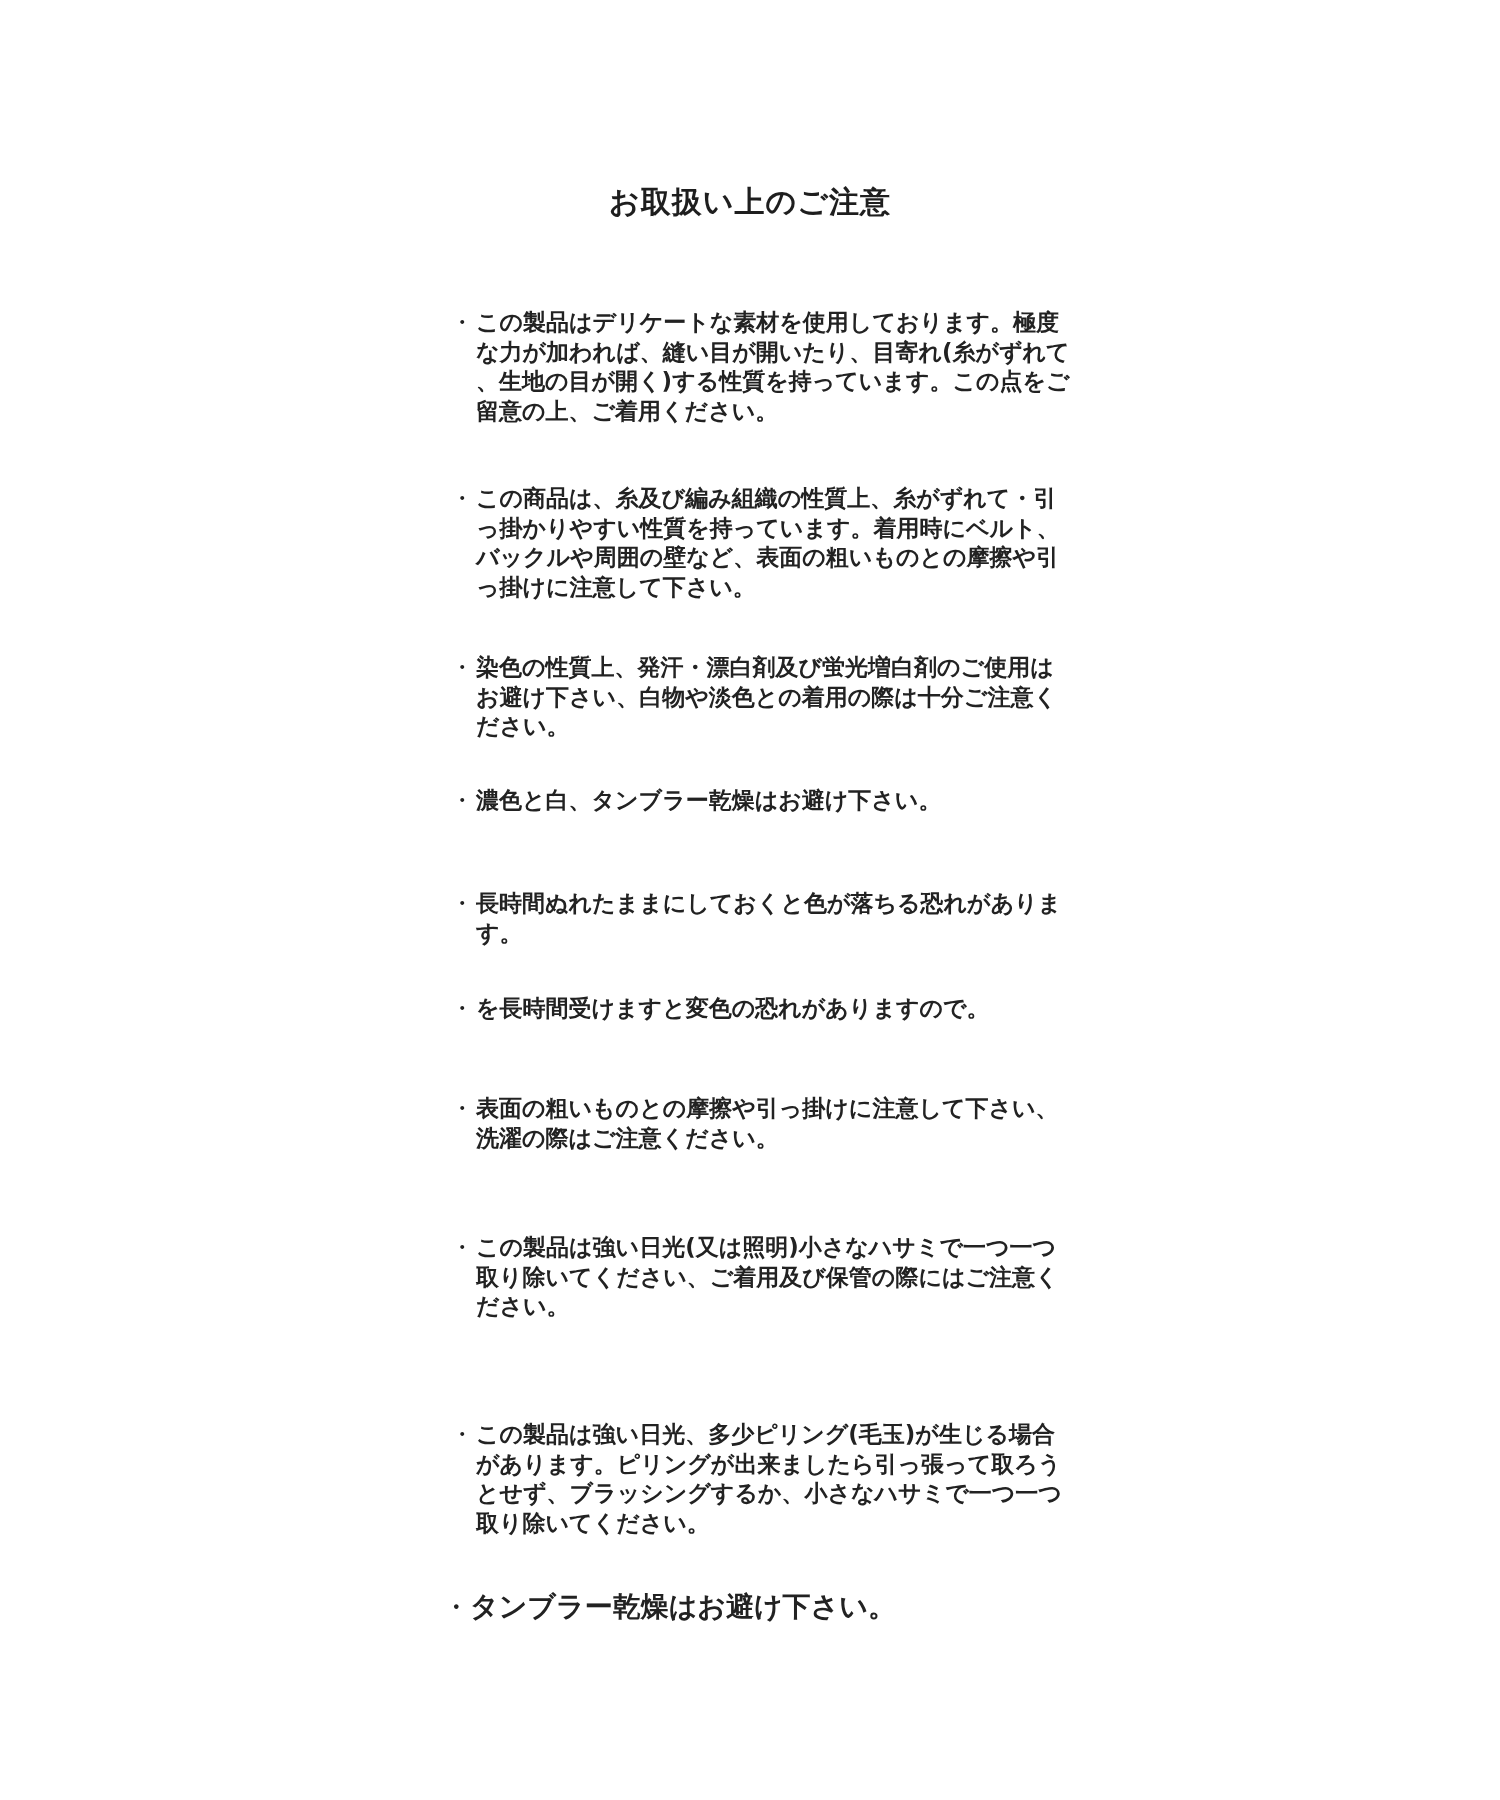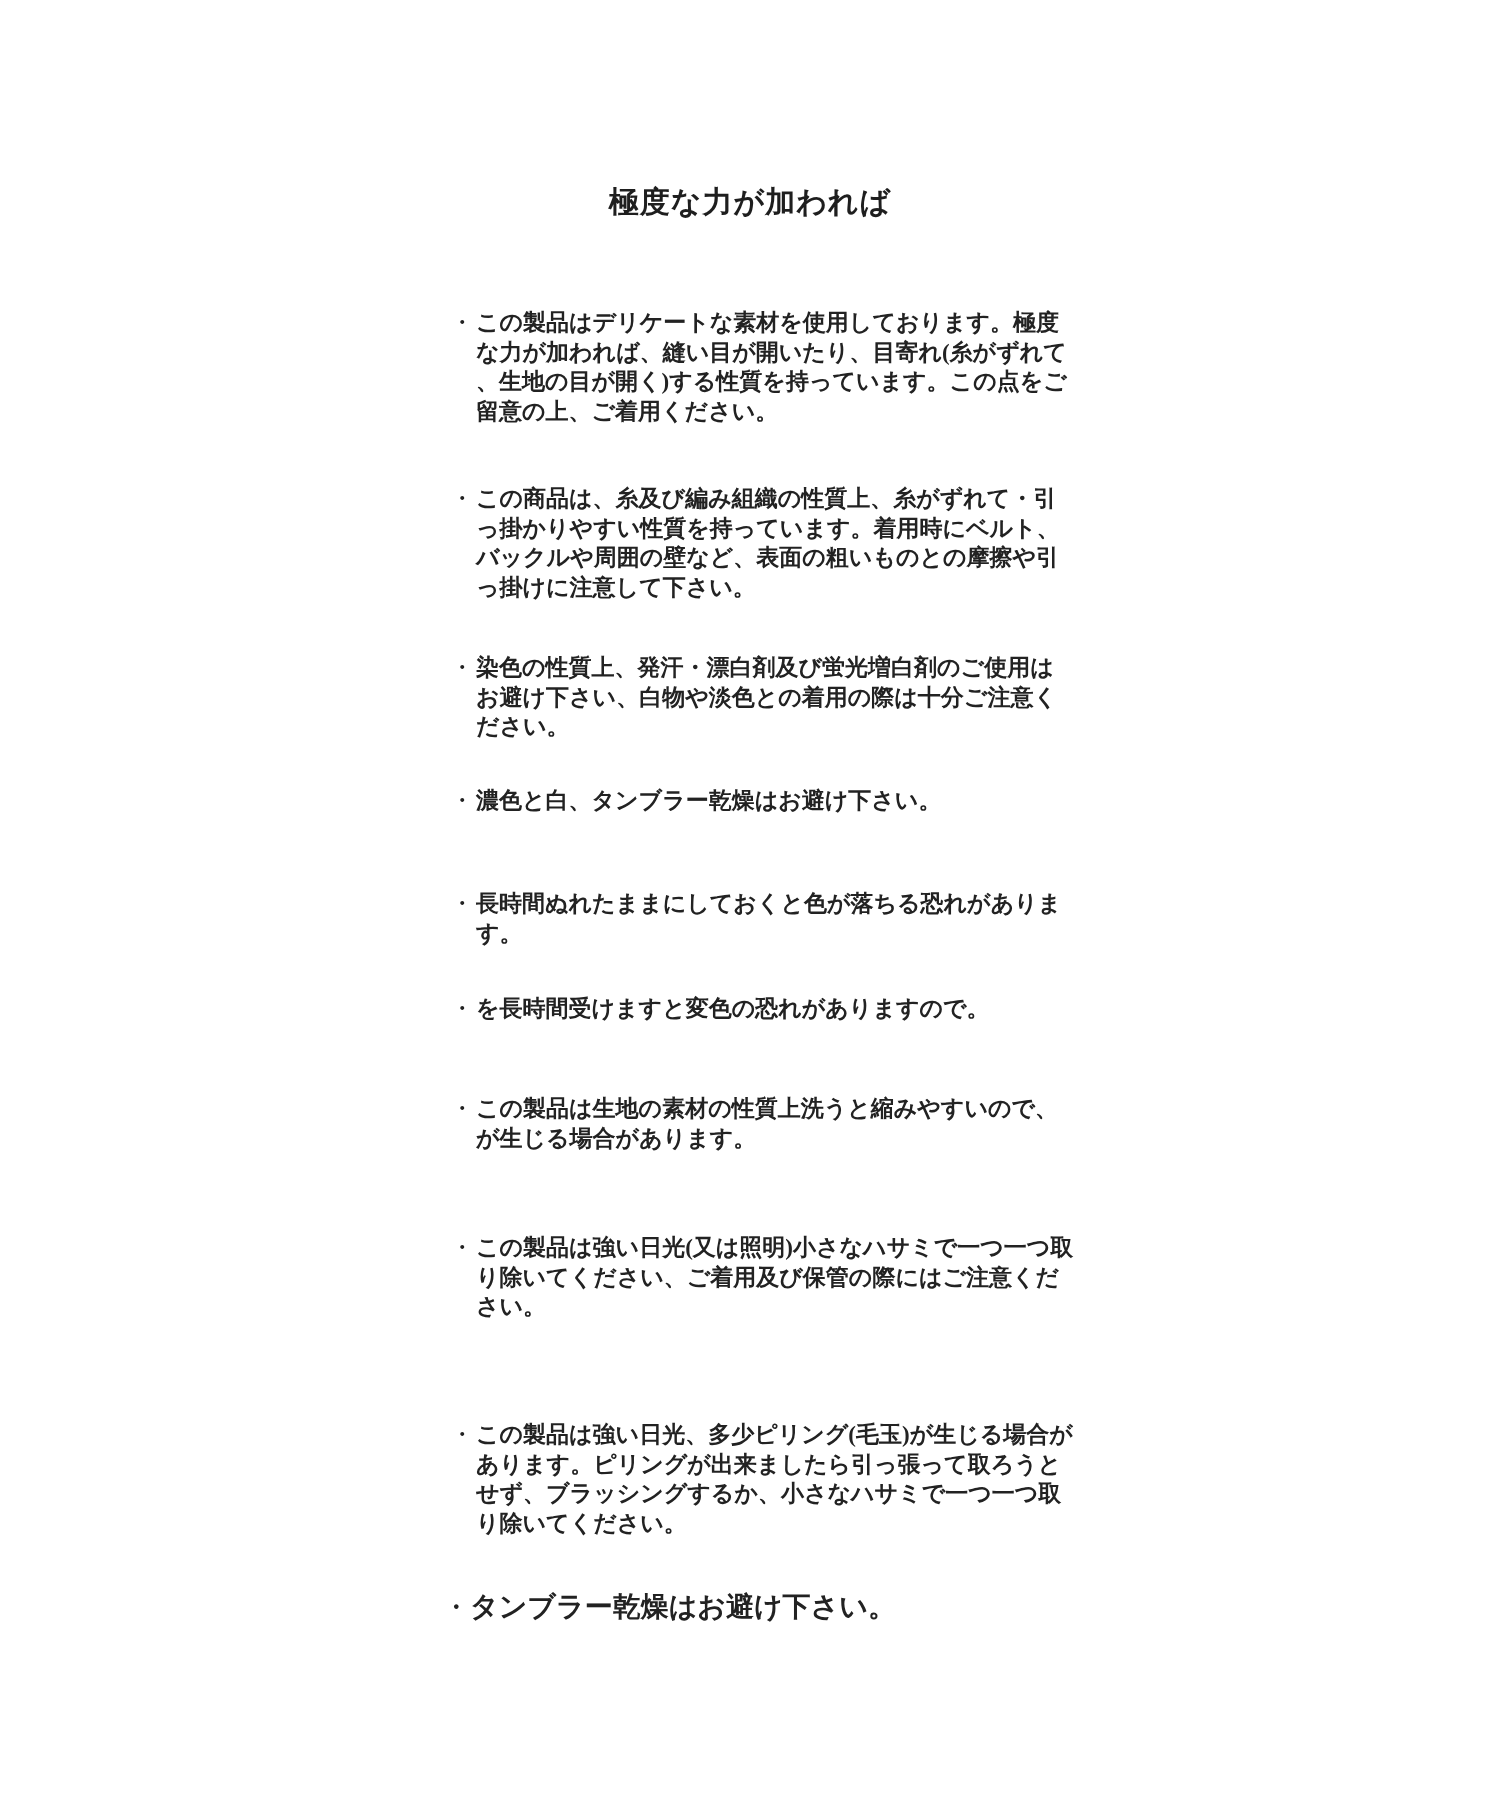--- a/index.html
+++ b/index.html
@@ -40,34 +40,33 @@
     .notice .bullet {
       width: 24px;
       flex: 0 0 24px;
       text-align: left;
       font-size: 20px;
     }
     .notice .text {
       flex: 1 1 auto;
       word-break: break-all;
       line-break: anywhere;
-      font-family: Liberation Serif, serif;
     }
     .notice.large {
       font-size: 28px;
       line-height: 34px;
       left: 444px;
       width: 700px;
     }
     .notice.large .bullet { font-size: 24px; width: 26px; flex-basis: 26px; }
   </style>
 </head>
 <body>
 
-<h1 class="title">極度な力が加われば</h1>
+<h1 class="title">お取扱い上のご注意</h1>
 
 <div class="notice" style="top:308px;">
   <span class="bullet">・</span>
   <span class="text">この製品はデリケートな素材を使用しております。極度な力が加われば、縫い目が開いたり、目寄れ(糸がずれて、生地の目が開く)する性質を持っています。この点をご留意の上、ご着用ください。</span>
 </div>
 
 <div class="notice" style="top:484px;">
   <span class="bullet">・</span>
   <span class="text">この商品は、糸及び編み組織の性質上、糸がずれて・引っ掛かりやすい性質を持っています。着用時にベルト、バックルや周囲の壁など、表面の粗いものとの摩擦や引っ掛けに注意して下さい。</span>
 </div>
@@ -87,21 +86,21 @@
   <span class="text">長時間ぬれたままにしておくと色が落ちる恐れがあります。</span>
 </div>
 
 <div class="notice" style="top:994px;">
   <span class="bullet">・</span>
   <span class="text">を長時間受けますと変色の恐れがありますので。</span>
 </div>
 
 <div class="notice" style="top:1094px;">
   <span class="bullet">・</span>
-  <span class="text">この製品は生地の素材の性質上洗うと縮みやすいので、が生じる場合があります。</span>
+  <span class="text">表面の粗いものとの摩擦や引っ掛けに注意して下さい、洗濯の際はご注意ください。</span>
 </div>
 
 <div class="notice" style="top:1233px;">
   <span class="bullet">・</span>
   <span class="text">この製品は強い日光(又は照明)小さなハサミで一つ一つ取り除いてください、ご着用及び保管の際にはご注意ください。</span>
 </div>
 
 <div class="notice" style="top:1420px;">
   <span class="bullet">・</span>
   <span class="text">この製品は強い日光、多少ピリング(毛玉)が生じる場合があります。ピリングが出来ましたら引っ張って取ろうとせず、ブラッシングするか、小さなハサミで一つ一つ取り除いてください。</span>

